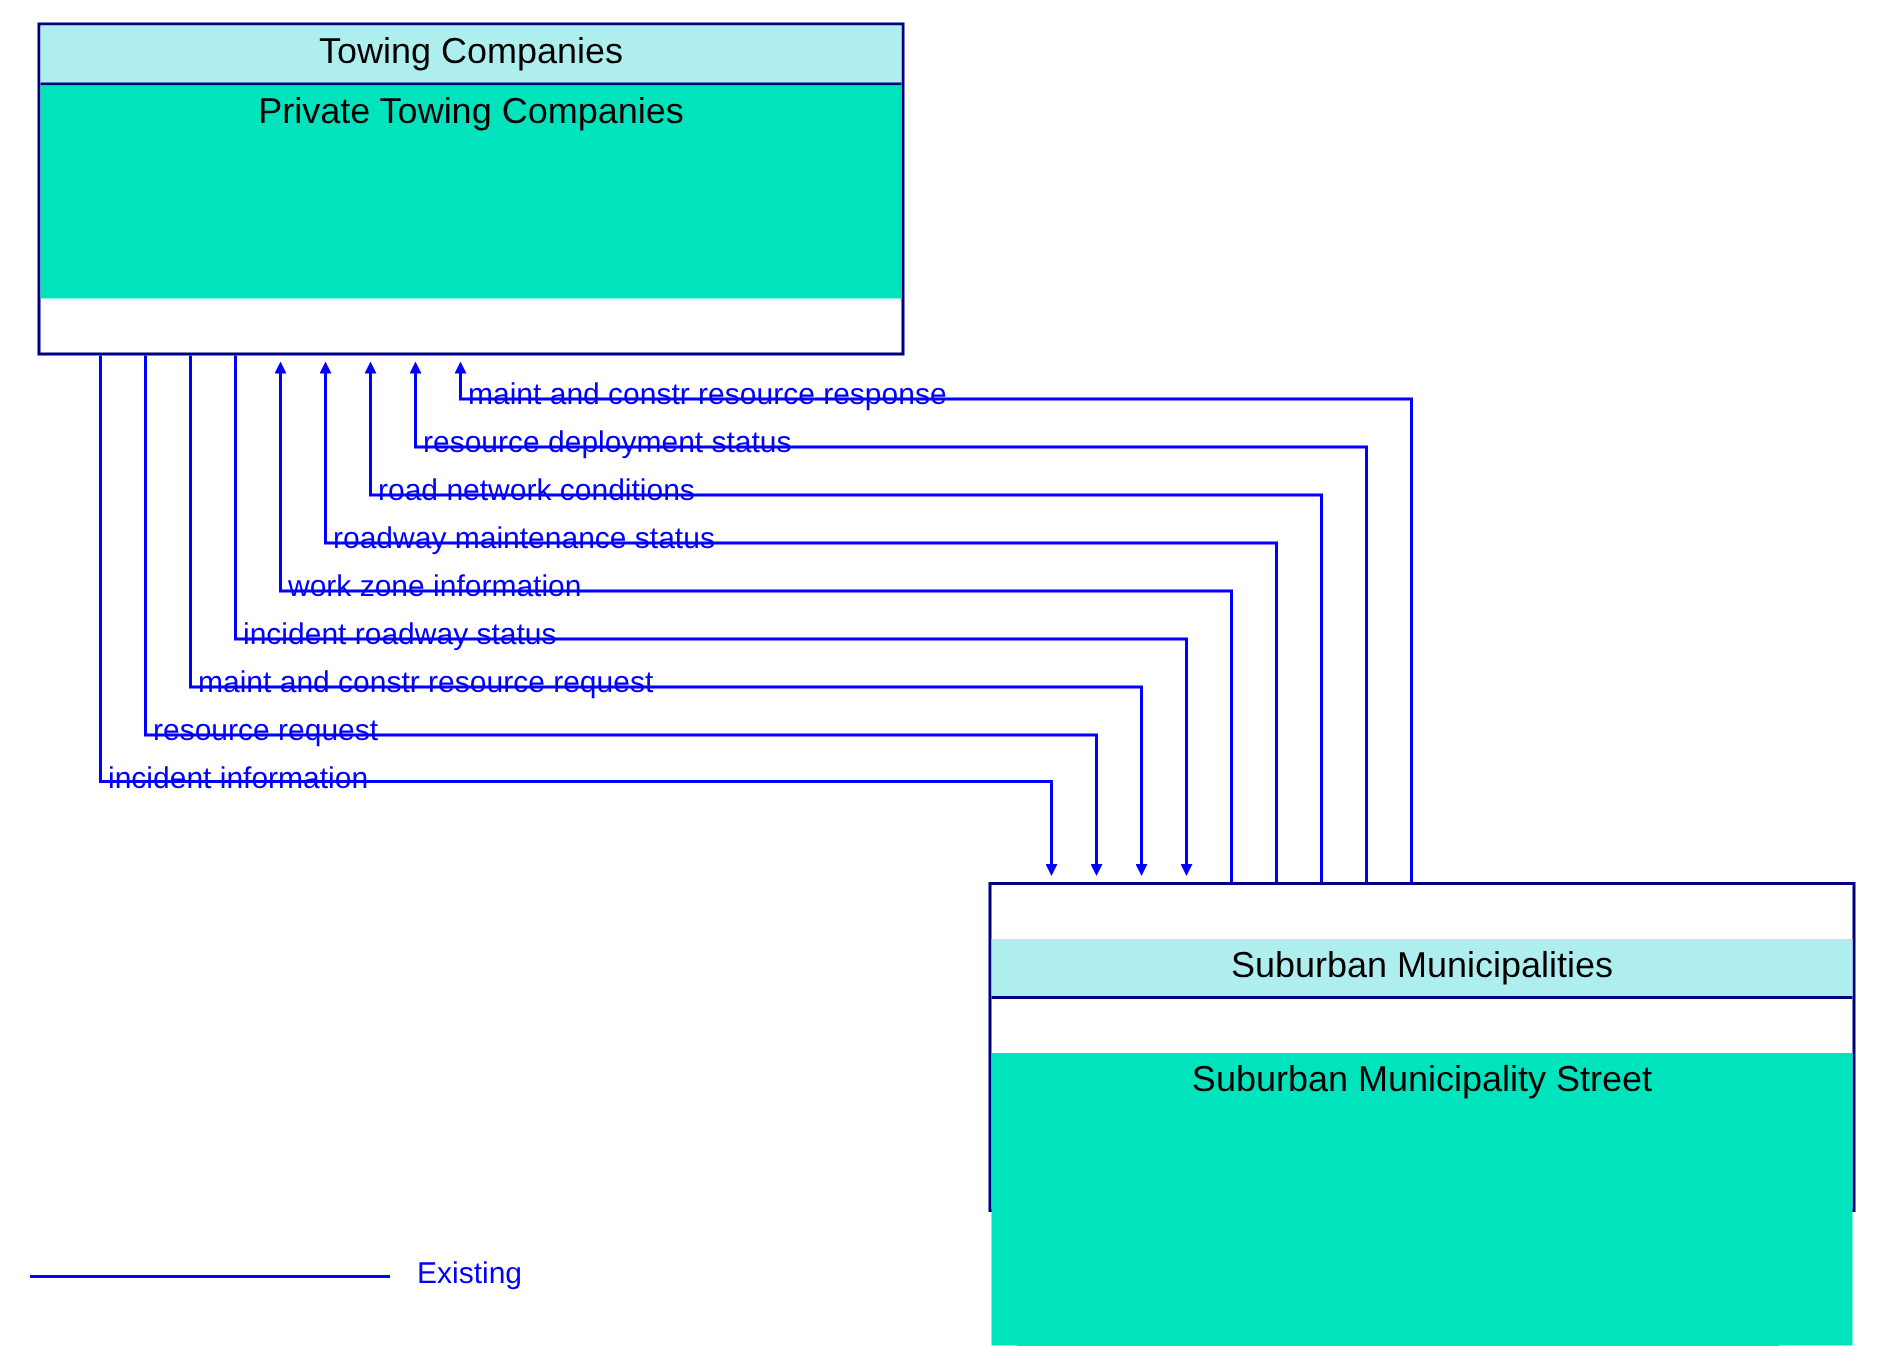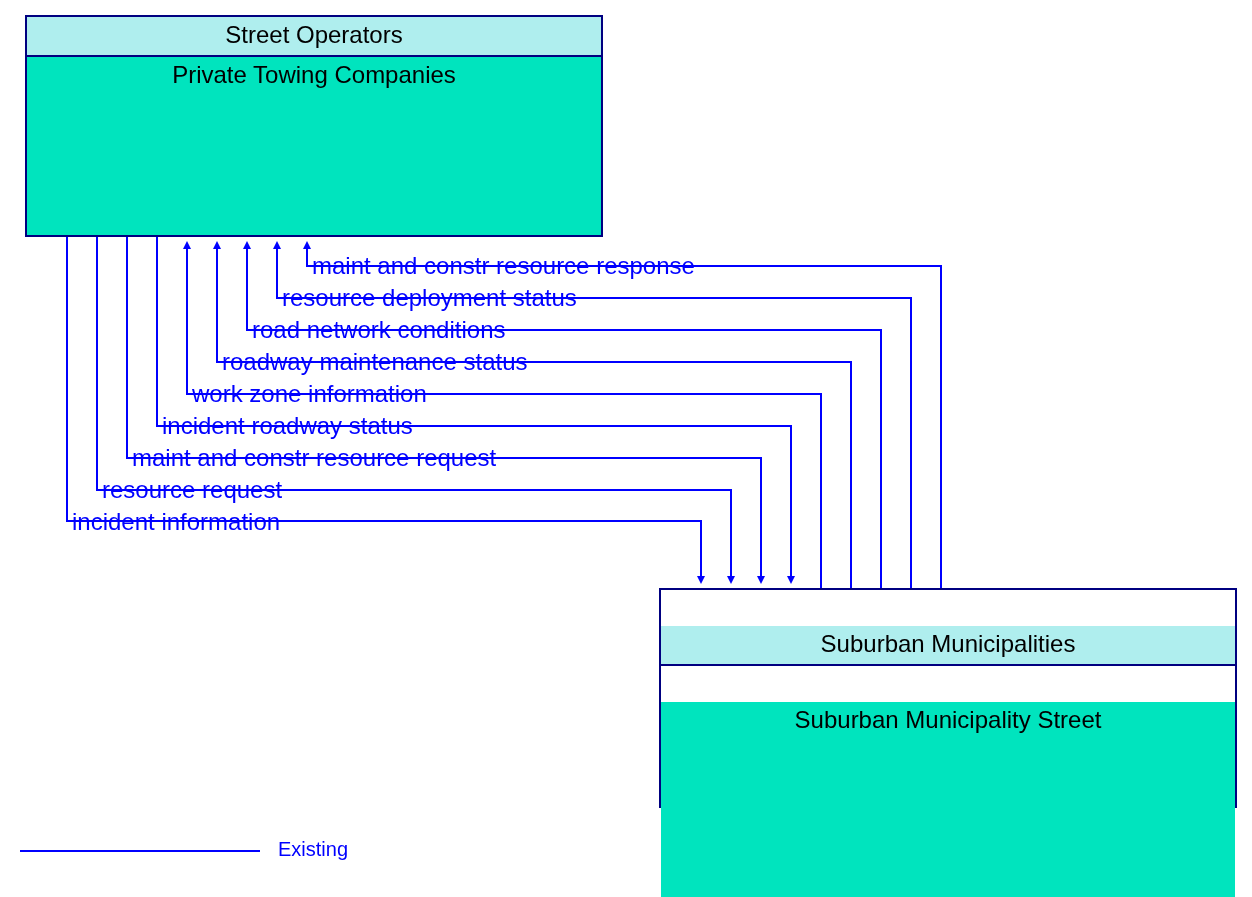--- a/index.html
+++ b/index.html
@@ -29,21 +29,21 @@
     background: #00e4be;
     text-align: center;
     font-size: 24px;
     color: #000;
     padding: 4px 10px;
     box-sizing: border-box;
   }
   .flow-label {
     position: absolute;
     color: #0000ff;
-    font-size: 24px;
+    font-size: 20px;
     white-space: nowrap;
   }
   svg.flows {
     position: absolute;
     left: 0;
     top: 0;
     width: 1252px;
     height: 897px;
     pointer-events: none;
   }
@@ -56,23 +56,23 @@
     position: absolute;
     color: #0000ff;
     font-size: 20px;
   }
 </style>
 </head>
 <body>
 
 <div class="entity-box" style="left:25px; top:15px; width:578px; height:222px;">
   <div class="entity-header" style="height:40px;">
-    <span>Street Operators</span>
+    <span>Towing Companies</span>
   </div>
-  <div class="entity-body" style="height:178px;">
+  <div class="entity-body" style="height:142px;">
     <span>Private Towing Companies</span>
   </div>
 </div>
 
 <div class="entity-box" style="left:659px; top:588px; width:578px; height:220px;">
   <div class="entity-header" style="height:40px;margin-top:36px;">
     <span>Suburban Municipalities</span>
   </div>
   <div class="entity-body" style="height:208px;margin-top:36px;">
     <span>Suburban Municipality Street</span><br>

